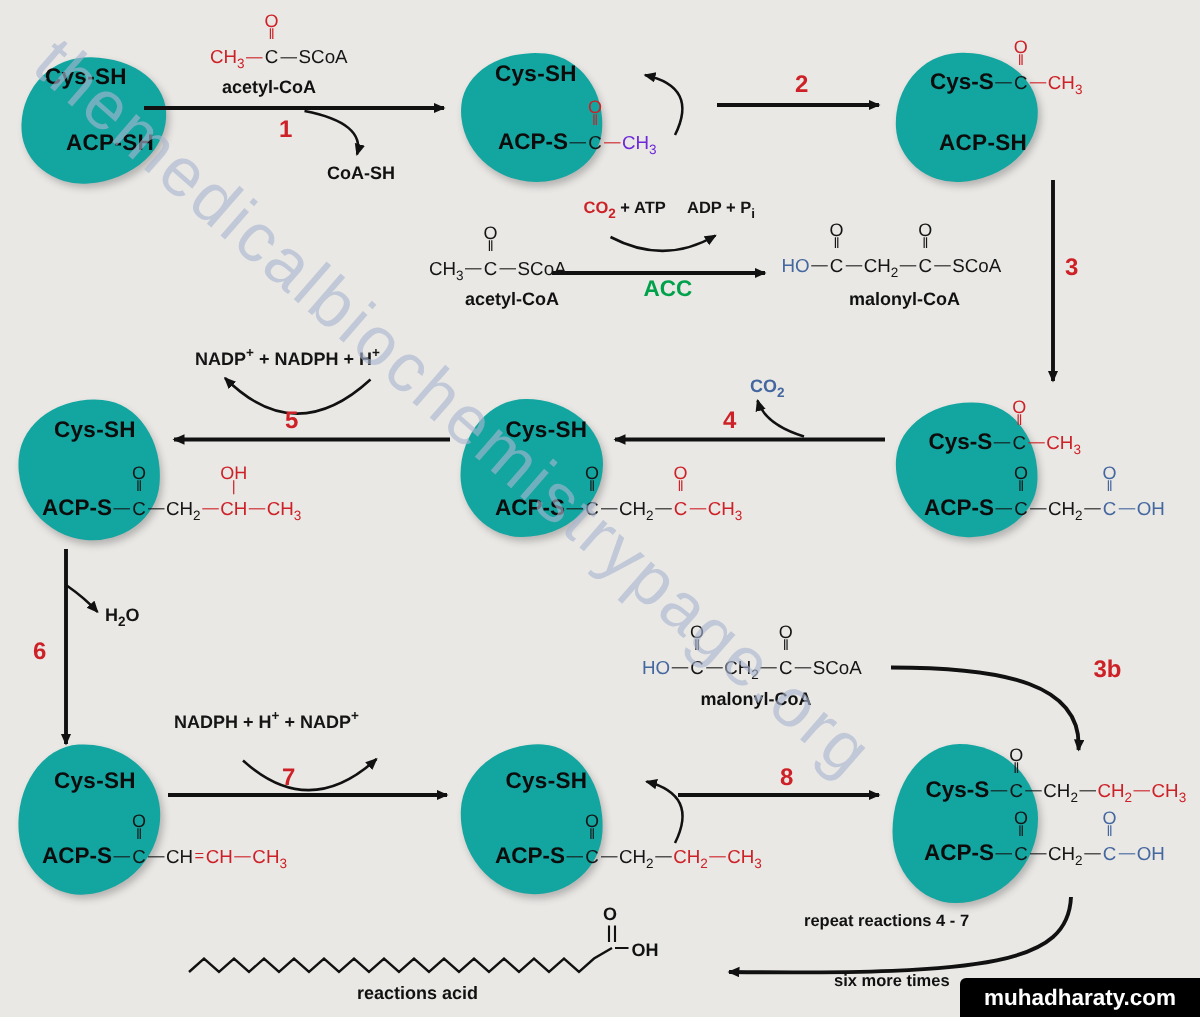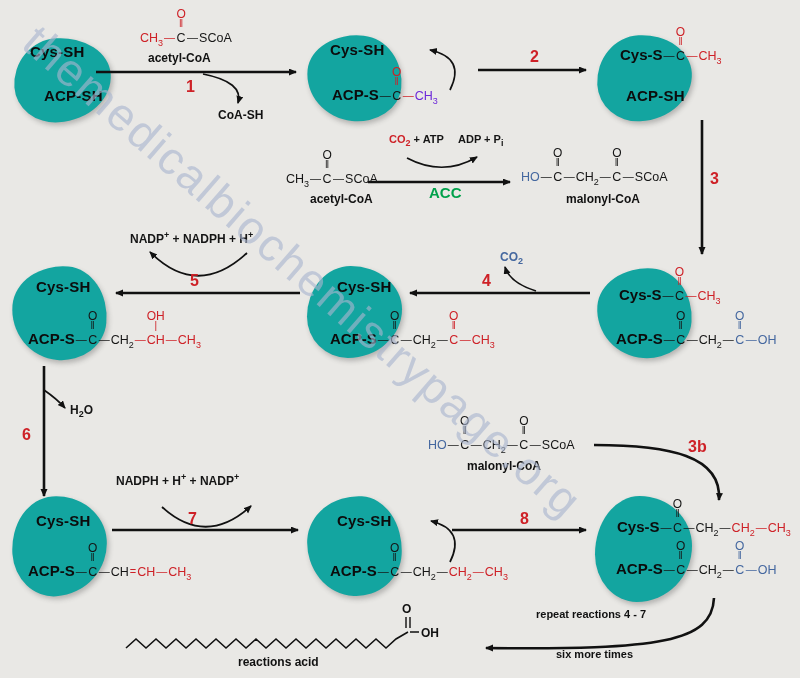--- a/index.html
+++ b/index.html
@@ -52,21 +52,21 @@
 #f-malonyl2{left:428px;top:438px;}
 #f-b7bot{left:28px;top:562px;}
 #f-nadph7{left:116px;top:473px;font-weight:bold;font-size:12px;}
 #f-b8bot{left:330px;top:562px;}
 #f-b9top{left:617px;top:518px;}
 #f-b9bot{left:616px;top:560px;}
 
 .num{position:absolute;z-index:3;font-weight:bold;font-size:16px;color:#ce2127;}
 #n1{left:186px;top:78px;} #n2{left:530px;top:48px;} #n3{left:710px;top:170px;}
 #n4{left:482px;top:272px;} #n5{left:190px;top:272px;} #n6{left:22px;top:426px;}
-#n7{left:188px;top:510px;} #n8{left:520px;top:510px;} #n3b{left:688px;top:438px;text-align:right;}
+#n7{left:188px;top:510px;} #n8{left:520px;top:510px;} #n3b{left:729px;top:438px;text-align:right;}
 
 .slabel{position:absolute;z-index:3;font-weight:bold;font-size:12px;color:#111;white-space:nowrap;}
 #l-acetylcoa-top{left:148px;top:51px;}
 #l-coash{left:218px;top:108px;}
 #l-accsub{left:310px;top:192px;}
 #l-accprod{left:566px;top:192px;}
 #l-acc{left:429px;top:184px;color:#00a14b;font-size:15px;}
 #l-malonyl2{left:467px;top:459px;}
 #l-rep1{left:536px;top:608px;font-size:11px;}
 #l-rep2{left:556px;top:620px;font-size:11px;margin-top:28px;}
@@ -171,14 +171,17 @@
   <div class="slabel" id="l-coash">CoA-SH</div>
   <div class="slabel" id="l-accsub">acetyl-CoA</div>
   <div class="slabel" id="l-acc" style="color: rgb(0, 161, 75);">ACC</div>
   <div class="slabel" id="l-accprod">malonyl-CoA</div>
   <div class="slabel" id="l-malonyl2">malonyl-CoA</div>
   <div class="slabel" id="l-rep1">repeat reactions 4 - 7</div>
   <div class="slabel" id="l-rep2">six more times</div>
   <div class="slabel" id="l-palmitic">reactions acid</div>
 
   <div class="watermark" style="color: rgb(170, 182, 207);">themedicalbiochemistrypage.org</div>
+  <div class="brandbox">
+    <span>muhadharaty.com</span>
+  </div>
 
 </div>
 
 </body></html>

